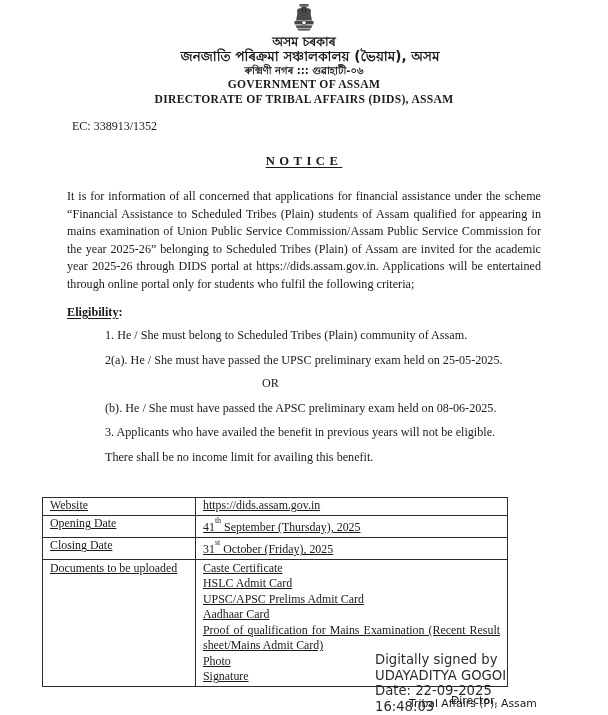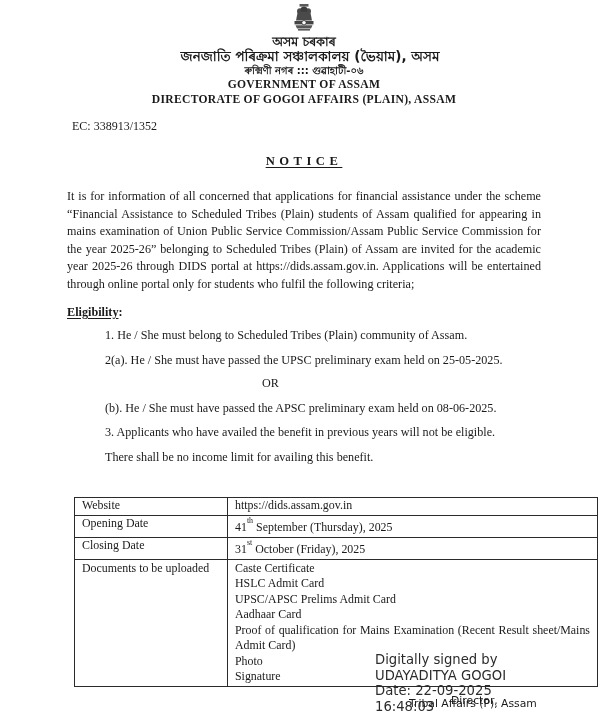--- a/index.html
+++ b/index.html
@@ -35,22 +35,22 @@
     text-align: justify; font-size: 12.15px; line-height: 17.6px;
   }
   
   .elig-heading { margin: 11px 0 0 67px; font-size: 12.2px; font-weight: bold; }
   .elig-heading .u { text-decoration: underline; text-underline-offset: 2px; }
   .elig-item { margin: 7.5px 0 0 105px; font-size: 12.15px; line-height: 17px; }
   .elig-item.item-b { }
   .elig-or { margin: 6.5px 0 0 262px; font-size: 12.15px; line-height: 17px; }
   
   .info-table {
-    margin: 31px 0 0 74px; width: 524px;
-    border-collapse: collapse; font-size: 11.9px;
+    margin: 31px 0 0 42px; width: 466px;
+    border-collapse: collapse; font-size: 11.9px; text-decoration: underline;
   }
   .info-table td {
     border: 1.5px solid #2b2b2b;
     padding: 0.5px 7px 1.5px;
     vertical-align: top;
     line-height: 15.2px;
   }
   .info-table td.col-label { width: 153px; }
   sup.ord { font-size: 8px; position: relative; top: -3.5px; letter-spacing: 0; }
   .doc-line { line-height: 15.55px; }
@@ -84,21 +84,21 @@
         <rect x="1.5" y="17" width="19" height="3.4" fill="#444444"></rect>
         <circle cx="11" cy="18.7" r="2.2" fill="#ffffff" stroke="#2c2c2c" stroke-width="0.8"></circle>
         <path d="M2.5 21.2 L19.5 21.2 L18 24.5 L4 24.5 Z" fill="#555555"></path>
         <rect x="5" y="25" width="12" height="1.6" fill="#5a5a5a"></rect>
       </svg>
     </span>
     <div class="as-line1">অসম চৰকাৰ</div>
     <div class="as-line2">জনজাতি পৰিক্ৰমা সঞ্চালকালয় (ভৈয়াম), অসম</div>
     <div class="as-line3">ৰুক্মিণী নগৰ ::: গুৱাহাটী-০৬</div>
     <div class="en-line">GOVERNMENT OF ASSAM</div>
-    <div class="en-line second">DIRECTORATE OF GOGOI AFFAIRS (PLAIN), ASSAM</div>
+    <div class="en-line second">DIRECTORATE OF TRIBAL AFFAIRS (DIDS), ASSAM</div>
   </div>
 
   <div class="ec">EC: 338913/1352</div>
 
   <div class="notice-title">
     <span>NOTICE</span>
   </div>
 
   <p class="body-par">It is for information of all concerned that applications for financial assistance under the scheme “Financial Assistance to Scheduled Tribes (Plain) students of Assam qualified for appearing in mains examination of Union Public Service Commission/Assam Public Service Commission for the year 2025-26” belonging to Scheduled Tribes (Plain) of Assam are invited for the academic year 2025-26 through DIDS portal at https://dids.assam.gov.in. Applications will be entertained through online portal only for students who fulfil the following criteria;</p>
 

